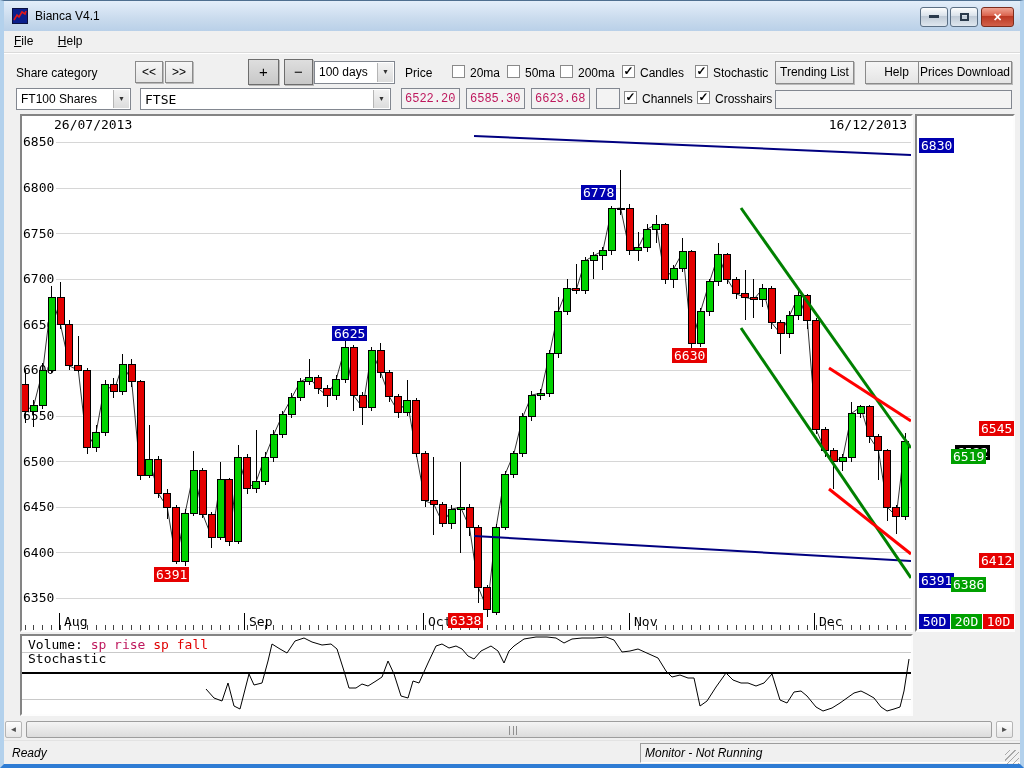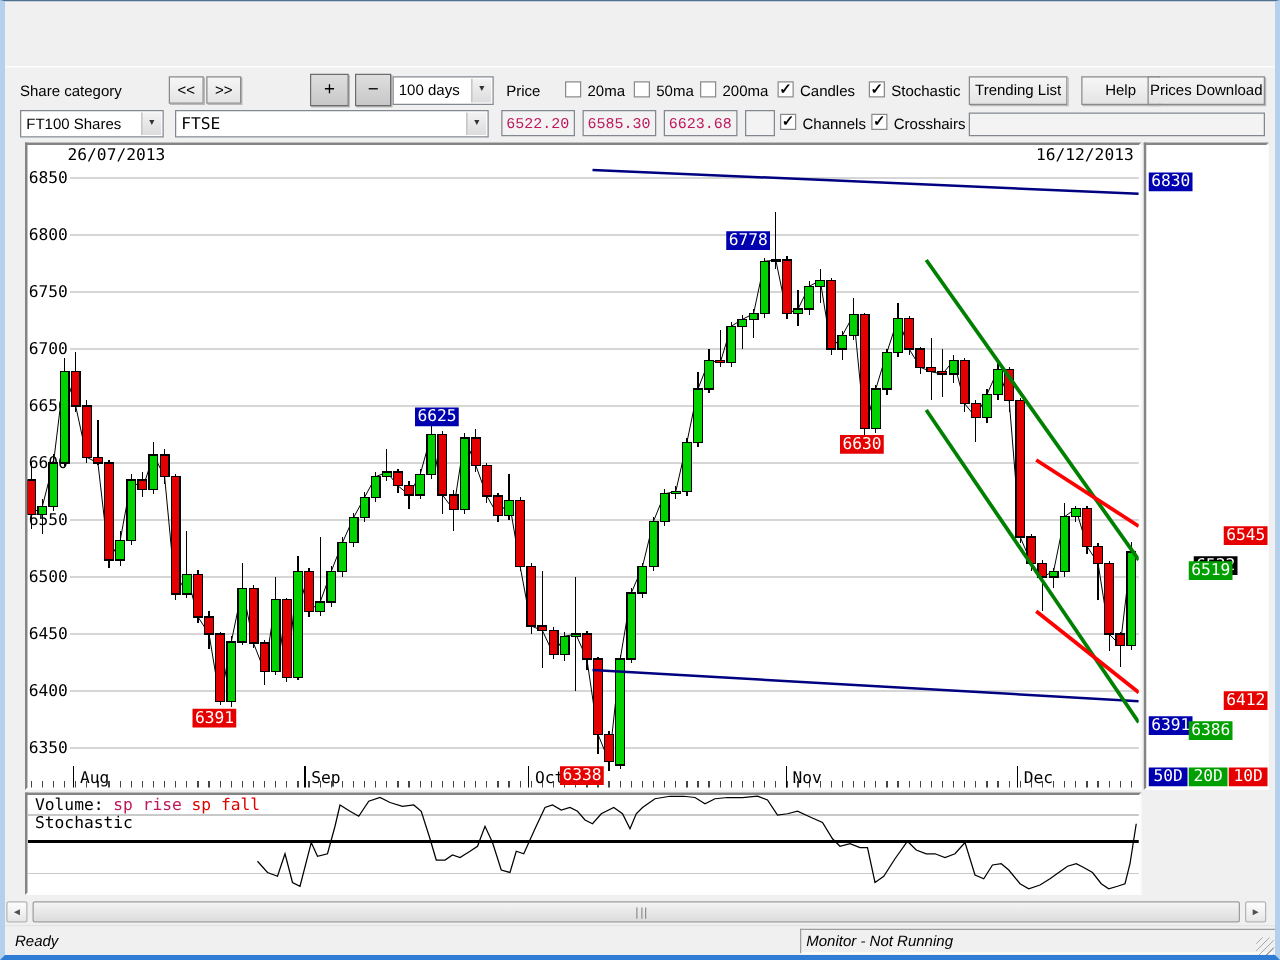--- a/index.html
+++ b/index.html
@@ -76,21 +76,37 @@
                   border:1px solid; border-color:#9d9d9d #fff #fff #9d9d9d; padding:2px 4px;margin-left:24px; }
   .grip { position:absolute; right:1px; bottom:1px; width:14px; height:14px;
           background:repeating-linear-gradient(135deg, transparent 0 3px, #a8a8a8 3px 4px); }
   svg { position:absolute; left:0; top:0; }
 </style>
 </head>
 <body>
 
 <div class="win">
 
-
+  <div class="titlebar">
+    <span class="app-icon">
+      <svg width="14" height="14" viewBox="0 0 14 14">
+        <rect x="0" y="0" width="14" height="14" fill="#0b1f8c"></rect>
+        <polyline points="1,11 4,6 6,8 9,3 12,5 13,2" fill="none" stroke="#e01818" stroke-width="1.6"></polyline>
+      </svg>
+    </span>
+    <span class="title-text">Bianca V4.1</span>
+    <span class="winbtn min"><span class="minbar"></span></span>
+    <span class="winbtn max"><span class="maxbox"></span></span>
+    <span class="winbtn close">✕</span>
+  </div>
+
+  <div class="menubar">
+    <span class="menu-item"><span class="k">F</span><span>ile</span></span>
+    <span class="menu-item"><span class="k">H</span><span>elp</span></span>
+  </div>
 
   <div class="toolbar">
     <span class="lbl" style="left:12px; top:12px;">Share category</span>
     <span class="btn" style="left:131px; top:7px; width:28px; height:22px; line-height:20px;">&lt;&lt;</span>
     <span class="btn" style="left:161px; top:7px; width:28px; height:22px; line-height:20px;">&gt;&gt;</span>
     <span class="btn sq" style="left:244px; top:5px; width:31px; height:26px; line-height:24px;">+</span>
     <span class="btn sq" style="left:280px; top:5px; width:29px; height:26px; line-height:24px;">−</span>
     <span class="combo" style="left:310px; top:7px; width:81px; height:23px;">
       <span class="ctext">100 days</span>
         <span class="carrow">▼</span>

